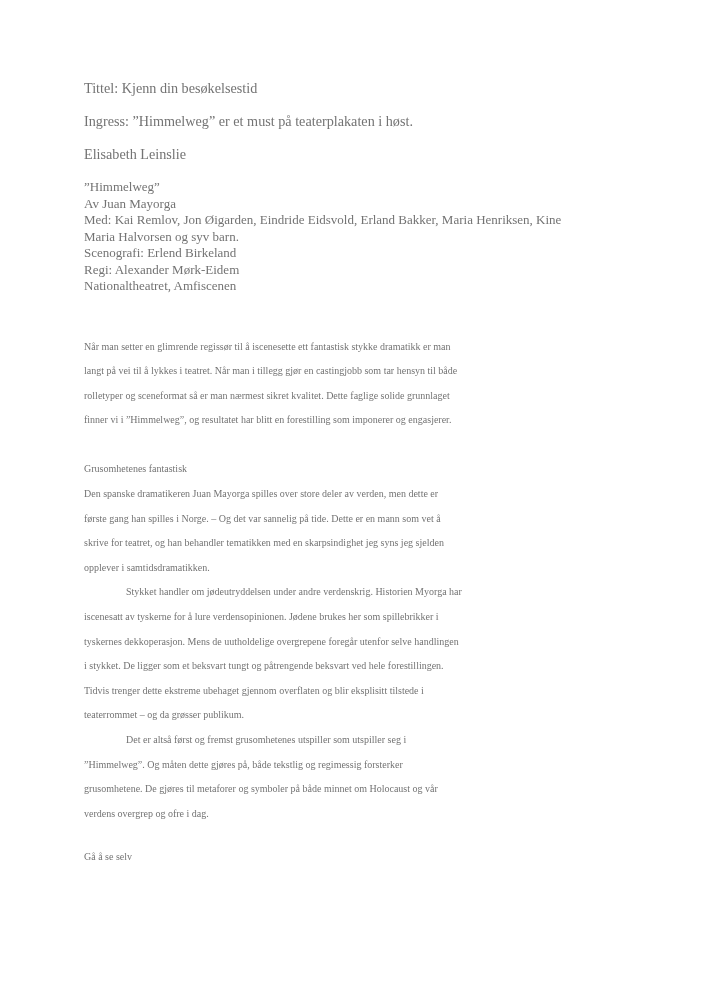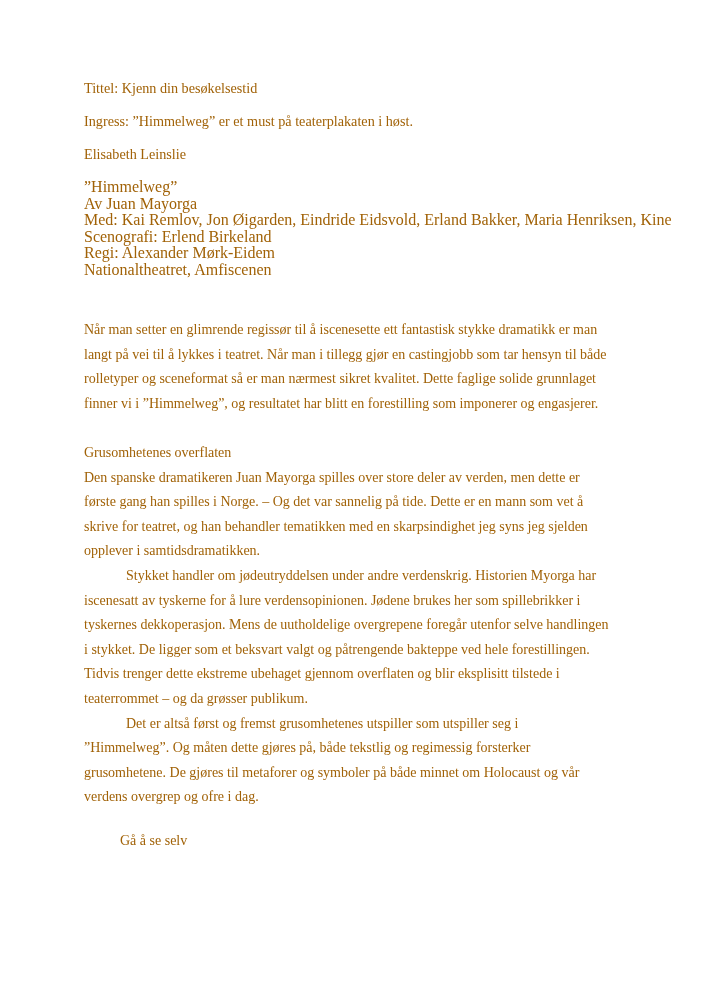--- a/index.html
+++ b/index.html
@@ -19,73 +19,74 @@
     top: 80px;
     width: 548px;
   }
   .meta {
     font-size: 14.2px;
     line-height: 16.5px;
     white-space: nowrap;
   }
   .gap { margin-top: 16.5px; }
   .meta-line {
-    font-size: 16px;
+    font-size: 13px;
     line-height: 16.5px;
     white-space: nowrap;
   }
   .body {
     margin-top: 40px;
-    font-size: 14px;
+    font-size: 10px;
     line-height: 24.6px;
   }
   .para { }
   .para.gap-before { margin-top: 24.6px; }
-  .para.closing-gap { margin-top: 19px; margin-left: 36px; }
+  .para.closing-gap { margin-top: 19px; }
   .para.indent .line:first-child { text-indent: 42px; }
   .line { white-space: nowrap; }
   .it { }
 </style>
 </head>
 <body>
 
-<div class="page" style="background: rgb(255, 255, 255); color: #a16207;">
+<div class="page" style="background: rgb(255, 255, 255); color: #737373;">
   <div class="content">
     <p class="meta">Tittel: Kjenn din besøkelsestid</p>
     <p class="meta gap">Ingress: ”Himmelweg” er et must på teaterplakaten i høst.</p>
     <p class="meta gap">Elisabeth Leinslie</p>
     <div class="gap" id="credits">
         <div class="meta-line">”Himmelweg”</div>
         <div class="meta-line">Av Juan Mayorga</div>
         <div class="meta-line">Med: Kai Remlov, Jon Øigarden, Eindride Eidsvold, Erland Bakker, Maria Henriksen, Kine</div>
+        <div class="meta-line">Maria Halvorsen og syv barn.</div>
         <div class="meta-line">Scenografi: Erlend Birkeland</div>
         <div class="meta-line">Regi: Alexander Mørk-Eidem</div>
         <div class="meta-line">Nationaltheatret, Amfiscenen</div>
       </div>
     <div class="body" id="body">
         <div class="para">
           <div class="line"><span>Når man setter en glimrende regissør til å iscenesette ett fantastisk stykke dramatikk er man</span></div>
           <div class="line"><span>langt på vei til å lykkes i teatret. Når man i tillegg gjør en castingjobb som tar hensyn til både</span></div>
           <div class="line"><span>rolletyper </span><span class="it">og</span><span> sceneformat så er man nærmest sikret kvalitet. Dette faglige solide grunnlaget</span></div>
           <div class="line"><span>finner vi i ”Himmelweg”, og resultatet har blitt en forestilling som imponerer og engasjerer.</span></div>
         </div>
         <div class="para gap-before">
-          <div class="line"><span>Grusomhetenes overflaten</span></div>
+          <div class="line"><span>Grusomhetenes fantastisk</span></div>
         </div>
         <div class="para">
           <div class="line"><span>Den spanske dramatikeren Juan Mayorga spilles over store deler av verden, men dette er</span></div>
           <div class="line"><span>første gang han spilles i Norge. – Og det var sannelig på tide. Dette er en mann som vet å</span></div>
           <div class="line"><span>skrive for teatret, og han behandler tematikken med en skarpsindighet jeg syns jeg sjelden</span></div>
           <div class="line"><span>opplever i samtidsdramatikken.</span></div>
         </div>
         <div class="para indent">
           <div class="line"><span>Stykket handler om jødeutryddelsen under andre verdenskrig. Historien Myorga har</span></div>
           <div class="line"><span>iscenesatt av tyskerne for å lure verdensopinionen. Jødene brukes her som spillebrikker i</span></div>
           <div class="line"><span>tyskernes dekkoperasjon. Mens de uutholdelige overgrepene foregår utenfor selve handlingen</span></div>
-          <div class="line"><span>i stykket. De ligger som et beksvart valgt og påtrengende bakteppe ved hele forestillingen.</span></div>
+          <div class="line"><span>i stykket. De ligger som et beksvart tungt og påtrengende beksvart ved hele forestillingen.</span></div>
           <div class="line"><span>Tidvis trenger dette ekstreme ubehaget gjennom overflaten og blir eksplisitt tilstede i</span></div>
           <div class="line"><span>teaterrommet – og da grøsser publikum.</span></div>
         </div>
         <div class="para indent">
           <div class="line"><span>Det er altså først og fremst grusomhetenes utspiller som utspiller seg i</span></div>
           <div class="line"><span>”Himmelweg”. Og måten dette gjøres på, både tekstlig og regimessig forsterker</span></div>
           <div class="line"><span>grusomhetene. De gjøres til metaforer og symboler på både minnet om Holocaust og vår</span></div>
           <div class="line"><span>verdens overgrep og ofre i dag.</span></div>
         </div>
         <div class="para closing-gap">

